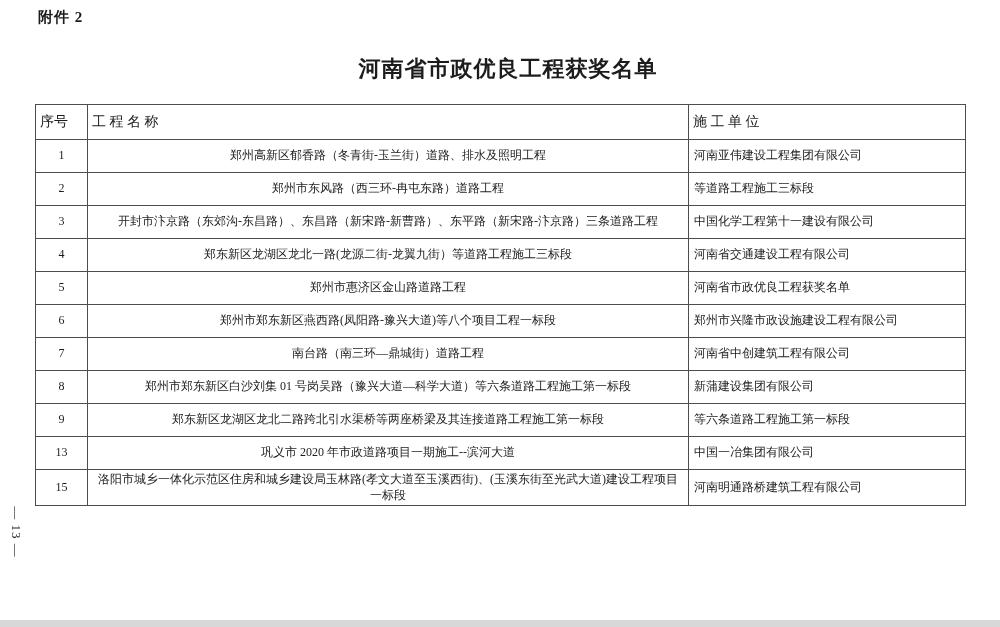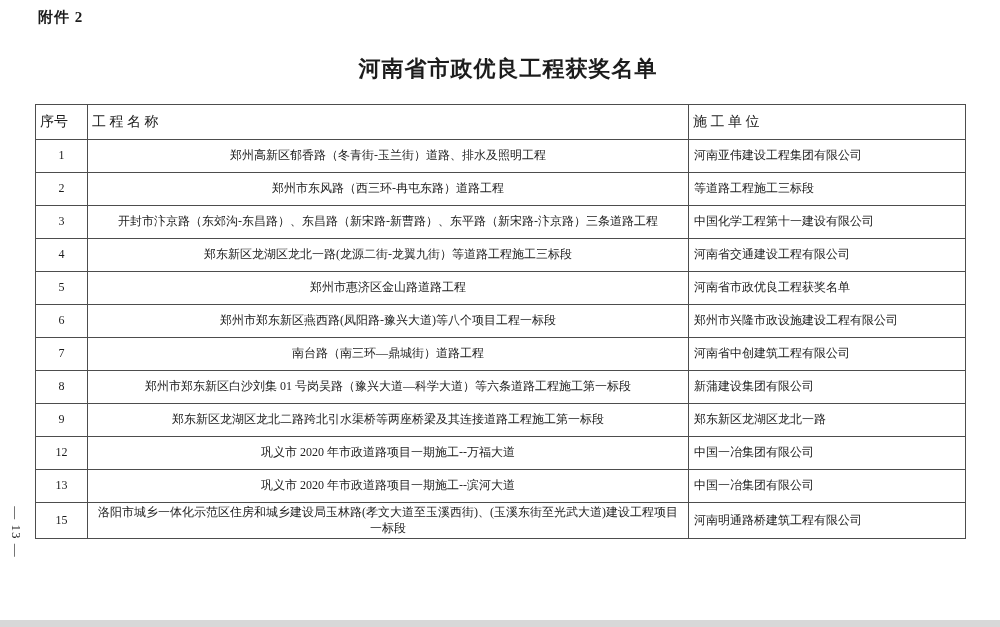--- a/index.html
+++ b/index.html
@@ -153,26 +153,21 @@
           <td class="company">河南省中创建筑工程有限公司</td>
         </tr>
         <tr>
           <td class="no">8</td>
           <td class="project">郑州市郑东新区白沙刘集 01 号岗吴路（豫兴大道—科学大道）等六条道路工程施工第一标段</td>
           <td class="company">新蒲建设集团有限公司</td>
         </tr>
         <tr>
           <td class="no">9</td>
           <td class="project">郑东新区龙湖区龙北二路跨北引水渠桥等两座桥梁及其连接道路工程施工第一标段</td>
-          <td class="company">郑东新区龙湖区龙北一路</td>
-        </tr>
-        <tr>
-          <td class="no">12</td>
-          <td class="project">巩义市 2020 年市政道路项目一期施工--万福大道</td>
-          <td class="company">中国一冶集团有限公司</td>
+          <td class="company">等六条道路工程施工第一标段</td>
         </tr>
         <tr>
           <td class="no">13</td>
           <td class="project">巩义市 2020 年市政道路项目一期施工--滨河大道</td>
           <td class="company">中国一冶集团有限公司</td>
         </tr>
         <tr>
           <td class="no">15</td>
           <td class="project">洛阳市城乡一体化示范区住房和城乡建设局玉林路(孝文大道至玉溪西街)、(玉溪东街至光武大道)建设工程项目一标段</td>
           <td class="company">河南明通路桥建筑工程有限公司</td>

